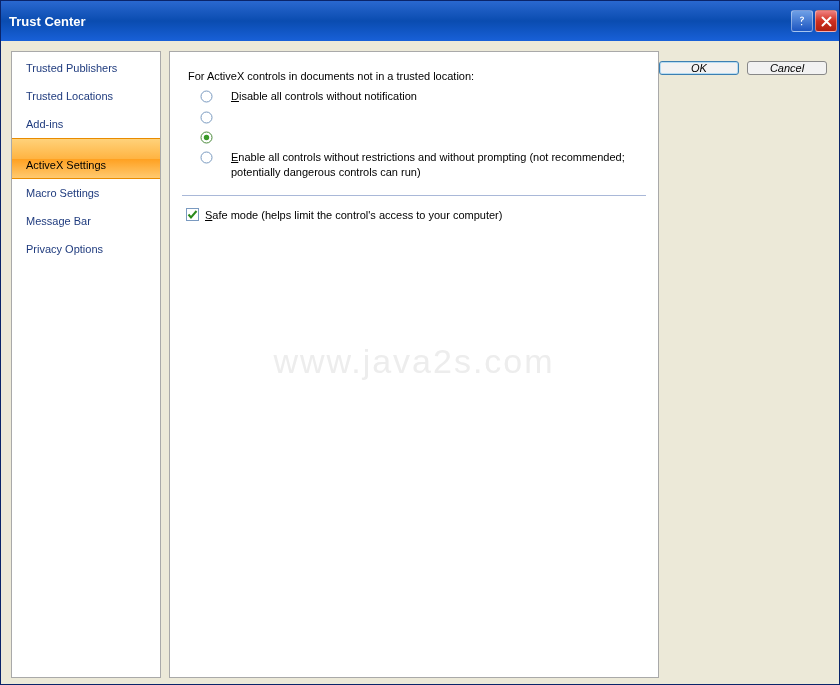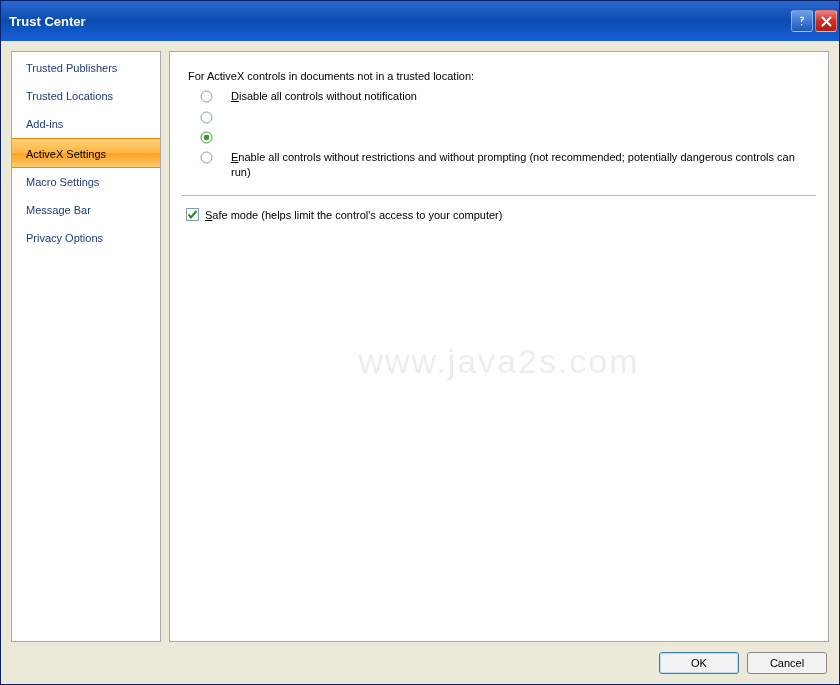--- a/index.html
+++ b/index.html
@@ -46,21 +46,21 @@
 .close-btn {
   background: linear-gradient(to bottom, #f08080, #d03020 50%, #b02010);
   color: #fff;
 }
 .close-btn svg, .help-btn svg { display:block; }
 
 .body-area {
   flex: 1;
   padding: 10px 10px 6px 10px;
   display: flex;
-  flex-direction: column;
+  flex-direction: row;
 }
 .main-row {
   flex: 1;
   display: flex;
   gap: 8px;
 }
 .sidebar {
   width: 150px;
   background: #fff;
   border: 1px solid #a9a9a9;
@@ -70,21 +70,21 @@
   padding: 8px 10px 8px 14px;
   color: #1f3b7e;
   cursor: pointer;
   font-size: 11px;
 }
 .sidebar-item.selected {
   background: linear-gradient(to bottom, #ffd27a, #ffb443 50%, #ff9f1e 50%, #ffca70);
   color: #000;
   border-top: 1px solid #e88b00;
   border-bottom: 1px solid #e88b00;
-  padding-top: 9px;
+  padding-top: 20px;
   padding-bottom: 7px;
 }
 .content {
   flex: 1;
   background: #fff;
   border: 1px solid #a9a9a9;
   padding: 18px 12px 12px 12px;
   position: relative;
 }
 .section-header {
@@ -134,27 +134,28 @@
   flex-shrink: 0;
 }
 .button-row {
   display: flex;
   justify-content: flex-end;
   gap: 8px;
   padding: 10px 2px 4px 0;
 }
 .btn {
   min-width: 80px;
-  height: 22px;
+  height: 14px;
   background: #f2f2f2;
   border: 1px solid #888;
   border-radius: 3px;
   font-size: 11px;
   padding: 0 14px;
   cursor: pointer;
+  font-style: italic;
 }
 .btn.default {
   border: 1px solid #3c7fb1;
   box-shadow: 0 0 0 1px #b7dcf2 inset;
 }
 .watermark {
   position: absolute;
   top: 290px;
   left: 50%;
   transform: translateX(-50%);

